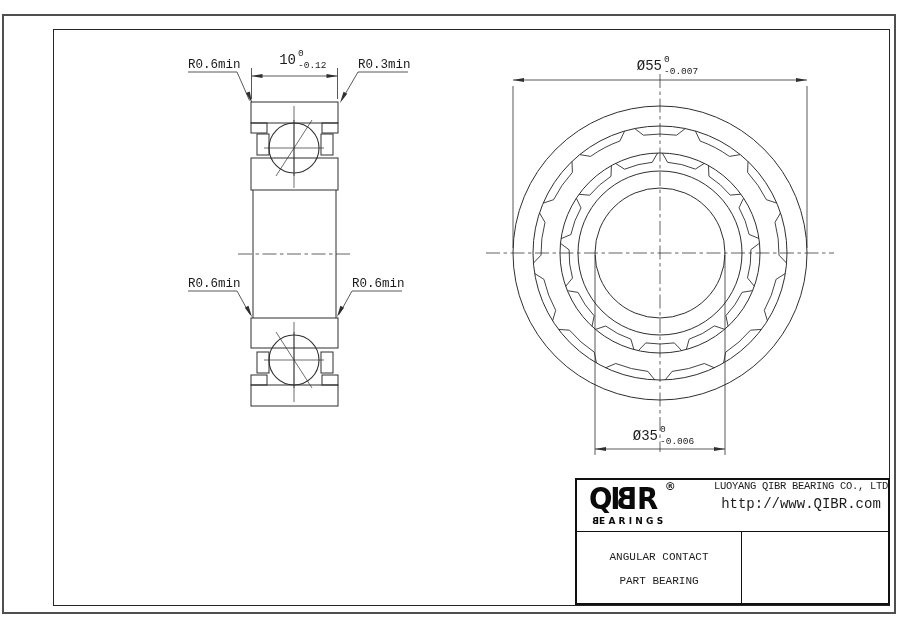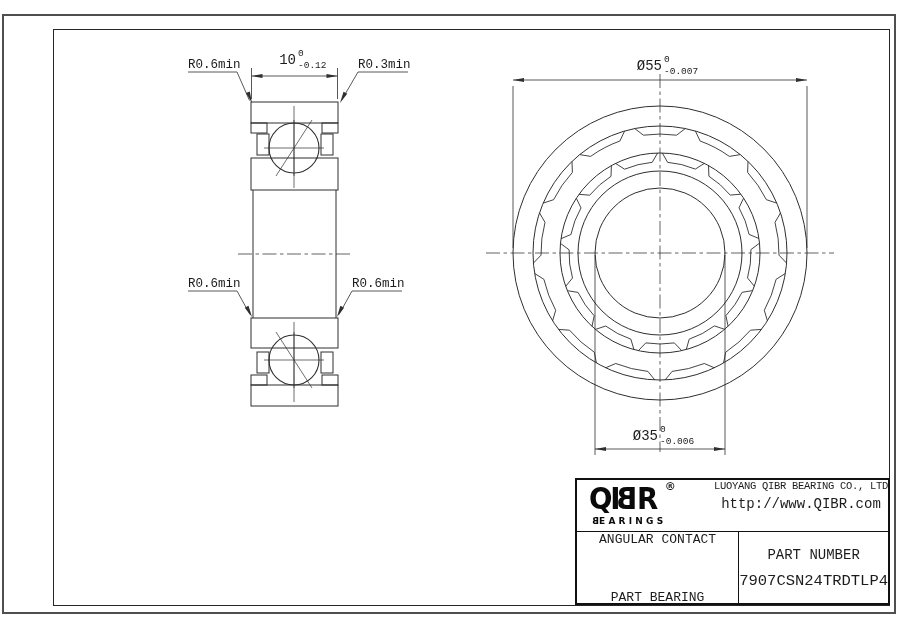--- a/index.html
+++ b/index.html
@@ -31,22 +31,22 @@
              color:#0a0a0a;line-height:1;}
   .logo-reg{font-family:"DejaVu Sans",sans-serif;font-size:11px;font-weight:bold;margin-left:3px;margin-top:-3px;}
   .logo-sub{font-family:"DejaVu Sans",sans-serif;font-weight:bold;font-size:9px;
             letter-spacing:3.2px;margin-top:2px;color:#0a0a0a;}
   .flip{display:inline-block;transform:scaleX(-1);}
   .tb-company{flex:1;display:flex;flex-direction:column;align-items:center;justify-content:flex-start;gap:4px;}
   .company-name{font-size:10.5px;letter-spacing:-0.3px;white-space:nowrap;}
   .company-url{font-size:14px;white-space:nowrap;}
   .tb-row2{display:flex;height:73px;}
   .tb-product{width:165px;border-right:1.5px solid #111;box-sizing:border-box;
-              display:flex;flex-direction:column;align-items:center;justify-content:space-between;
-              gap:12px;font-size:13px;white-space:nowrap;}
+              display:flex;flex-direction:column;align-items:center;justify-content:center;
+              gap:12px;font-size:11px;white-space:nowrap;}
   .tb-part{flex:1;display:flex;flex-direction:column;align-items:center;justify-content:center;gap:9px;}
   .part-label{font-size:14px;white-space:nowrap;}
   .part-value{font-size:15.5px;white-space:nowrap;}
 </style>
 </head>
 <body>
 
 <div id="page">
   <div class="frame-outer"></div>
   <div class="frame-inner"></div>
@@ -209,19 +209,15 @@
       <div class="tb-company">
         <div class="company-name">LUOYANG QIBR BEARING CO., LTD</div>
         <div class="company-url">http://www.QIBR.com</div>
       </div>
     </div>
     <div class="tb-row2">
       <div class="tb-product">
         <div>ANGULAR CONTACT</div>
         <div>PART BEARING</div>
       </div>
-      <div class="tb-part">
-        <div class="part-label">PART NUMBER</div>
-        <div class="part-value">7907CSN24TRDTLP4</div>
-      </div>
     </div>
   </div>
 </div>
 
 </body></html>

